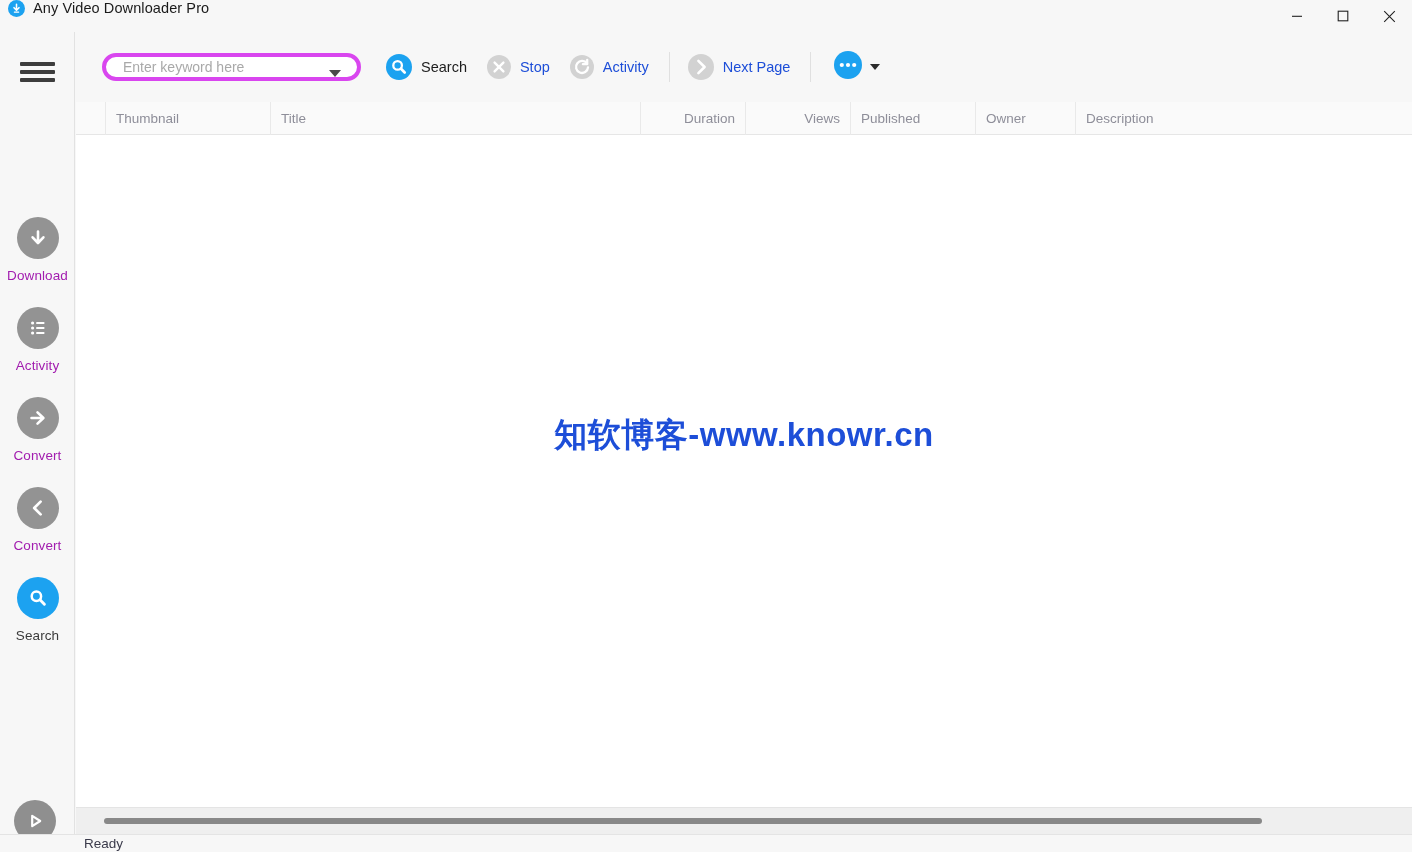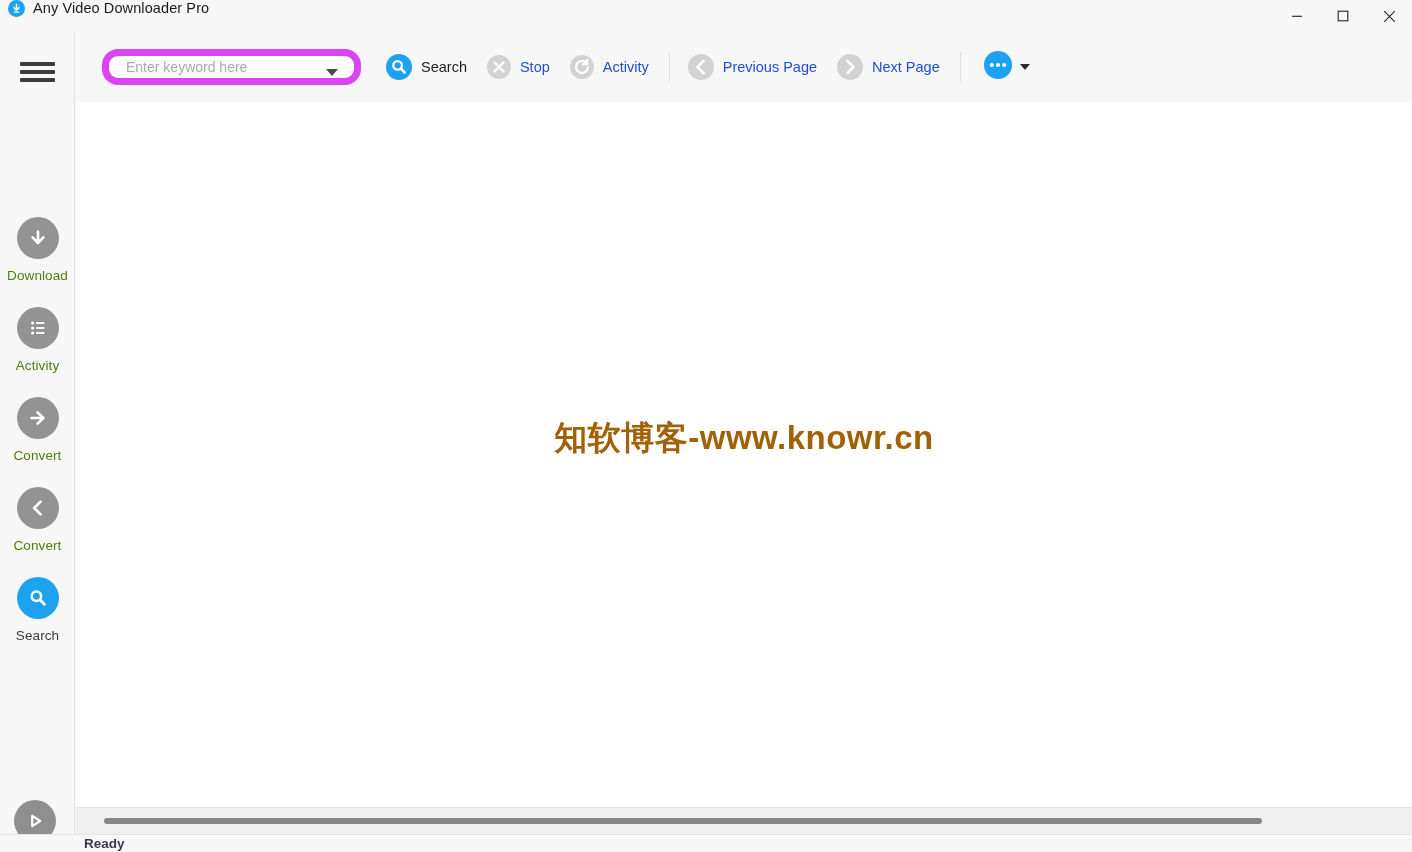--- a/index.html
+++ b/index.html
@@ -72,44 +72,44 @@
   }
   .navcircle {
     width: 42px; height: 42px; border-radius: 50%;
     background: #939393;
     display: flex; align-items: center; justify-content: center;
     flex: none;
   }
   .navitem.active .navcircle { background: #1ca2f0; }
   .navlabel {
     margin-top: 9px;
-    font-size: 13.5px; color: #4d7c0f;
+    font-size: 13.5px; color: #a21caf;
     letter-spacing: .1px;
   }
   .navitem.active .navlabel { color: #3b3b3b; }
   .playbtn {
     position: absolute; left: 14px; top: 768px;
     width: 42px; height: 42px; border-radius: 50%;
     background: #8f8f8f;
     display: flex; align-items: center; justify-content: center;
   }
 
   
   .toolbar {
     position: absolute; left: 76px; top: 32px;
     width: 1336px; height: 70px;
     background: #f7f7f7;
     display: flex; align-items: center;
   }
   .searchbox {
     position: relative;
     margin-left: 26px;
-    width: 259px; height: 36px;
+    width: 259px; height: 28px;
     background: #ffffff;
-    border: 7px solid #d946ef;
+    border: 4px solid #d946ef;
     border-radius: 16px;
     display: flex; align-items: center;
   }
   .searchbox input {
     border: none; outline: none; background: transparent;
     margin-left: 17px; width: 200px;
     font-size: 14px; color: #3b3b3b;
     font-family: "Liberation Sans", sans-serif;
   }
   .searchbox input::placeholder { color: #a9a9a9; }
@@ -165,24 +165,23 @@
     font-size: 13.5px; color: #8e8e99;
     padding-left: 10px; padding-right: 10px;
     white-space: nowrap;
   }
   .colcell.right { justify-content: flex-end; }
   .list-body { position: relative; height: 672px; background: #ffffff; }
   .watermark {
     position: absolute; left: 0; top: 278px;
     width: 1336px; text-align: center;
     font-size: 33px; font-weight: bold;
-    color: #a16207;
+    color: #1d4ed8;
     letter-spacing: .5px;
     white-space: nowrap;
-    margin-top: 36px;
   }
 
   
   .hscroll-track {
     position: absolute; left: 76px; top: 807px;
     width: 1336px; height: 27px;
     background: #efefef;
     border-top: 1px solid #e4e4e4;
   }
   .hscroll-thumb {
@@ -192,21 +191,21 @@
     border-radius: 3px;
   }
   .statusbar {
     position: absolute; left: 0; top: 834px;
     width: 1412px; height: 18px;
     background: #f7f7f7;
     border-top: 1px solid #e4e4e4;
   }
   .status-text {
     position: absolute; left: 84px; top: 1px;
-    font-size: 13.5px; color: #3a3a4a; font-weight: bold;
+    font-size: 13.5px; color: #3a3a4a;
   }
 </style>
 </head>
 <body>
 
 <div id="app">
 
   <div class="titlebar">
     <div class="app-icon">
       <svg width="11" height="11" viewBox="0 0 12 12">
@@ -339,29 +338,20 @@
           <circle cx="13" cy="13" r="12" fill="#d2d2d2"></circle>
           <path d="M18 9.6 A6 6 0 1 0 19 13.4" stroke="#ffffff" stroke-width="2.3" fill="none" stroke-linecap="round"></path>
           <path d="M18.2 5.8 L18.2 10.2 L13.9 10.2" stroke="#ffffff" stroke-width="2.3" fill="none" stroke-linecap="round" stroke-linejoin="round"></path>
         </svg>
       </span>
       <span class="lbl">Activity</span>
     </div>
 
     <div class="tsep"></div>
 
-    <div class="tbtn disabled">
-      <span class="ico">
-        <svg width="28" height="28" viewBox="0 0 28 28">
-          <circle cx="14" cy="14" r="13" fill="#d2d2d2"></circle>
-          <path d="M16.6 7.8 L10.4 14 L16.6 20.2" stroke="#ffffff" stroke-width="2.6" fill="none" stroke-linecap="round" stroke-linejoin="round"></path>
-        </svg>
-      </span>
-      <span class="lbl">Previous Page</span>
-    </div>
 
     <div class="tbtn disabled">
       <span class="ico">
         <svg width="28" height="28" viewBox="0 0 28 28">
           <circle cx="14" cy="14" r="13" fill="#d2d2d2"></circle>
           <path d="M11.4 7.8 L17.6 14 L11.4 20.2" stroke="#ffffff" stroke-width="2.6" fill="none" stroke-linecap="round" stroke-linejoin="round"></path>
         </svg>
       </span>
       <span class="lbl">Next Page</span>
     </div>
@@ -376,20 +366,30 @@
           <circle cx="15" cy="15" r="2.1" fill="#ffffff"></circle>
           <circle cx="21.2" cy="15" r="2.1" fill="#ffffff"></circle>
         </svg>
       </span>
       <span class="more-caret"></span>
     </div>
   </div>
 
   <div class="listarea">
 
+    <div class="list-header">
+      <div class="colcell" style="width:29px; border-left:none;"></div>
+      <div class="colcell" style="width:165px;">Thumbnail</div>
+      <div class="colcell" style="width:370px;">Title</div>
+      <div class="colcell right" style="width:105px;">Duration</div>
+      <div class="colcell right" style="width:105px;">Views</div>
+      <div class="colcell" style="width:125px;">Published</div>
+      <div class="colcell" style="width:100px;">Owner</div>
+      <div class="colcell" style="width:337px;">Description</div>
+    </div>
 
     <div class="list-body">
       <div class="watermark">知软博客-www.knowr.cn</div>
     </div>
   </div>
 
   <div class="hscroll-track">
     <div class="hscroll-thumb"></div>
   </div>
 

